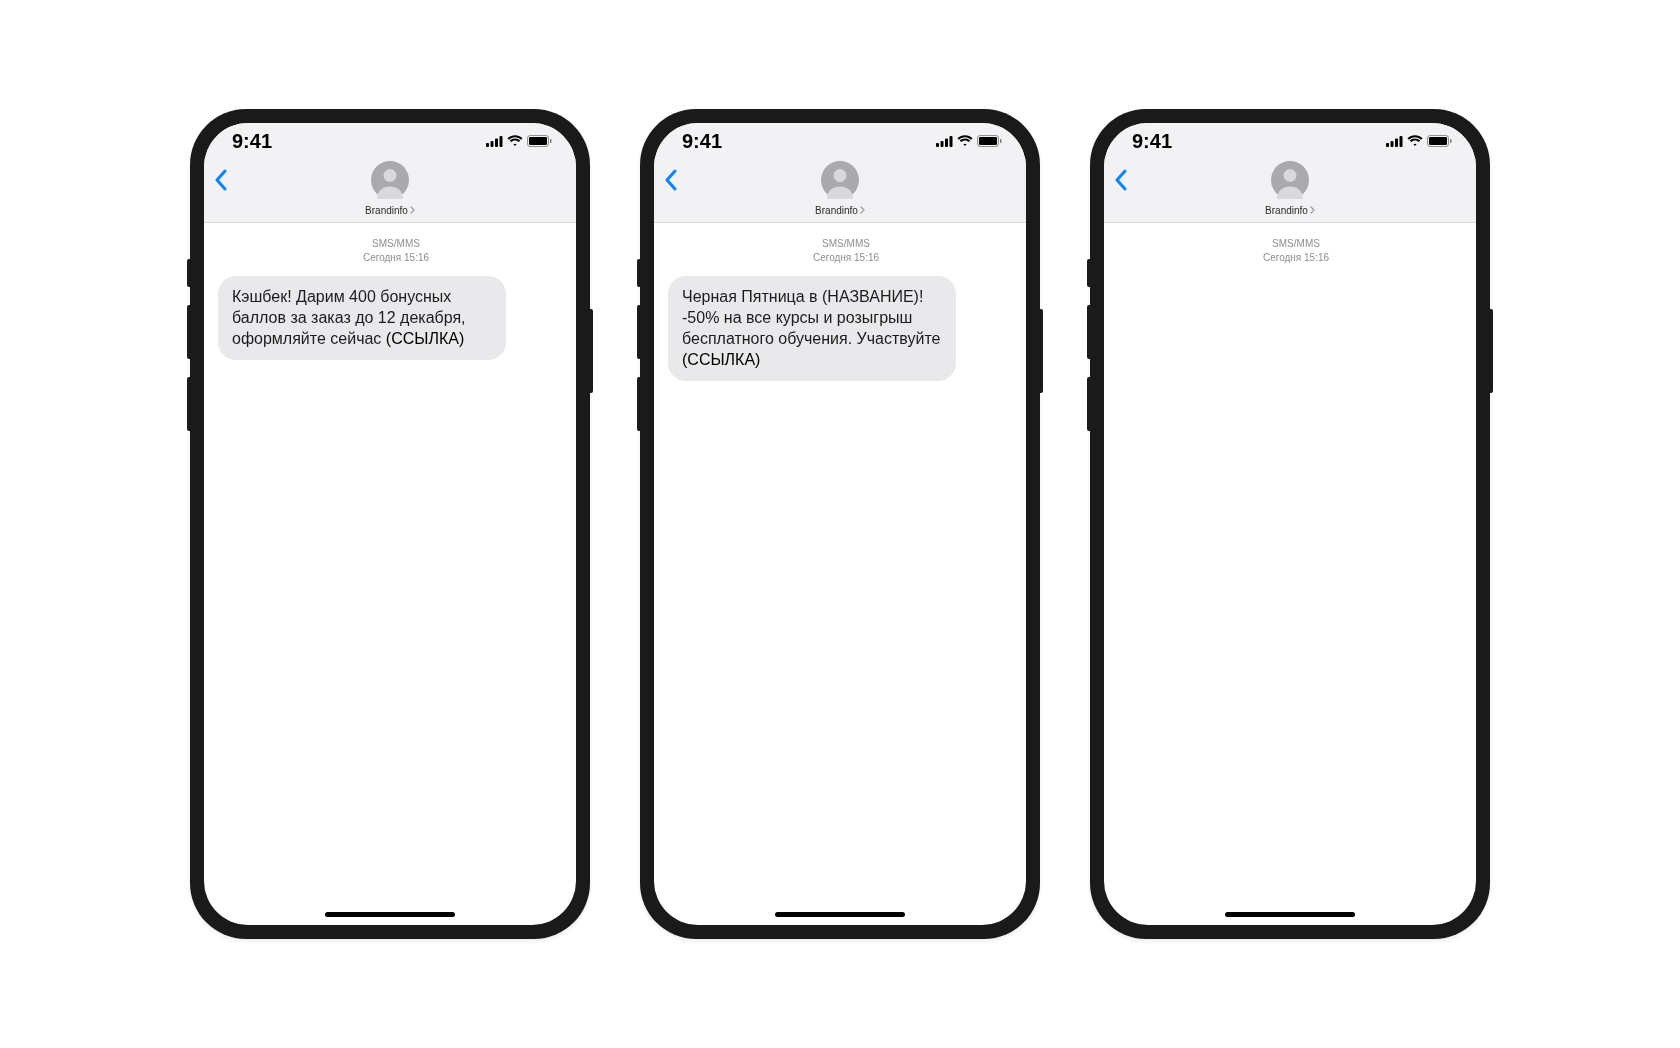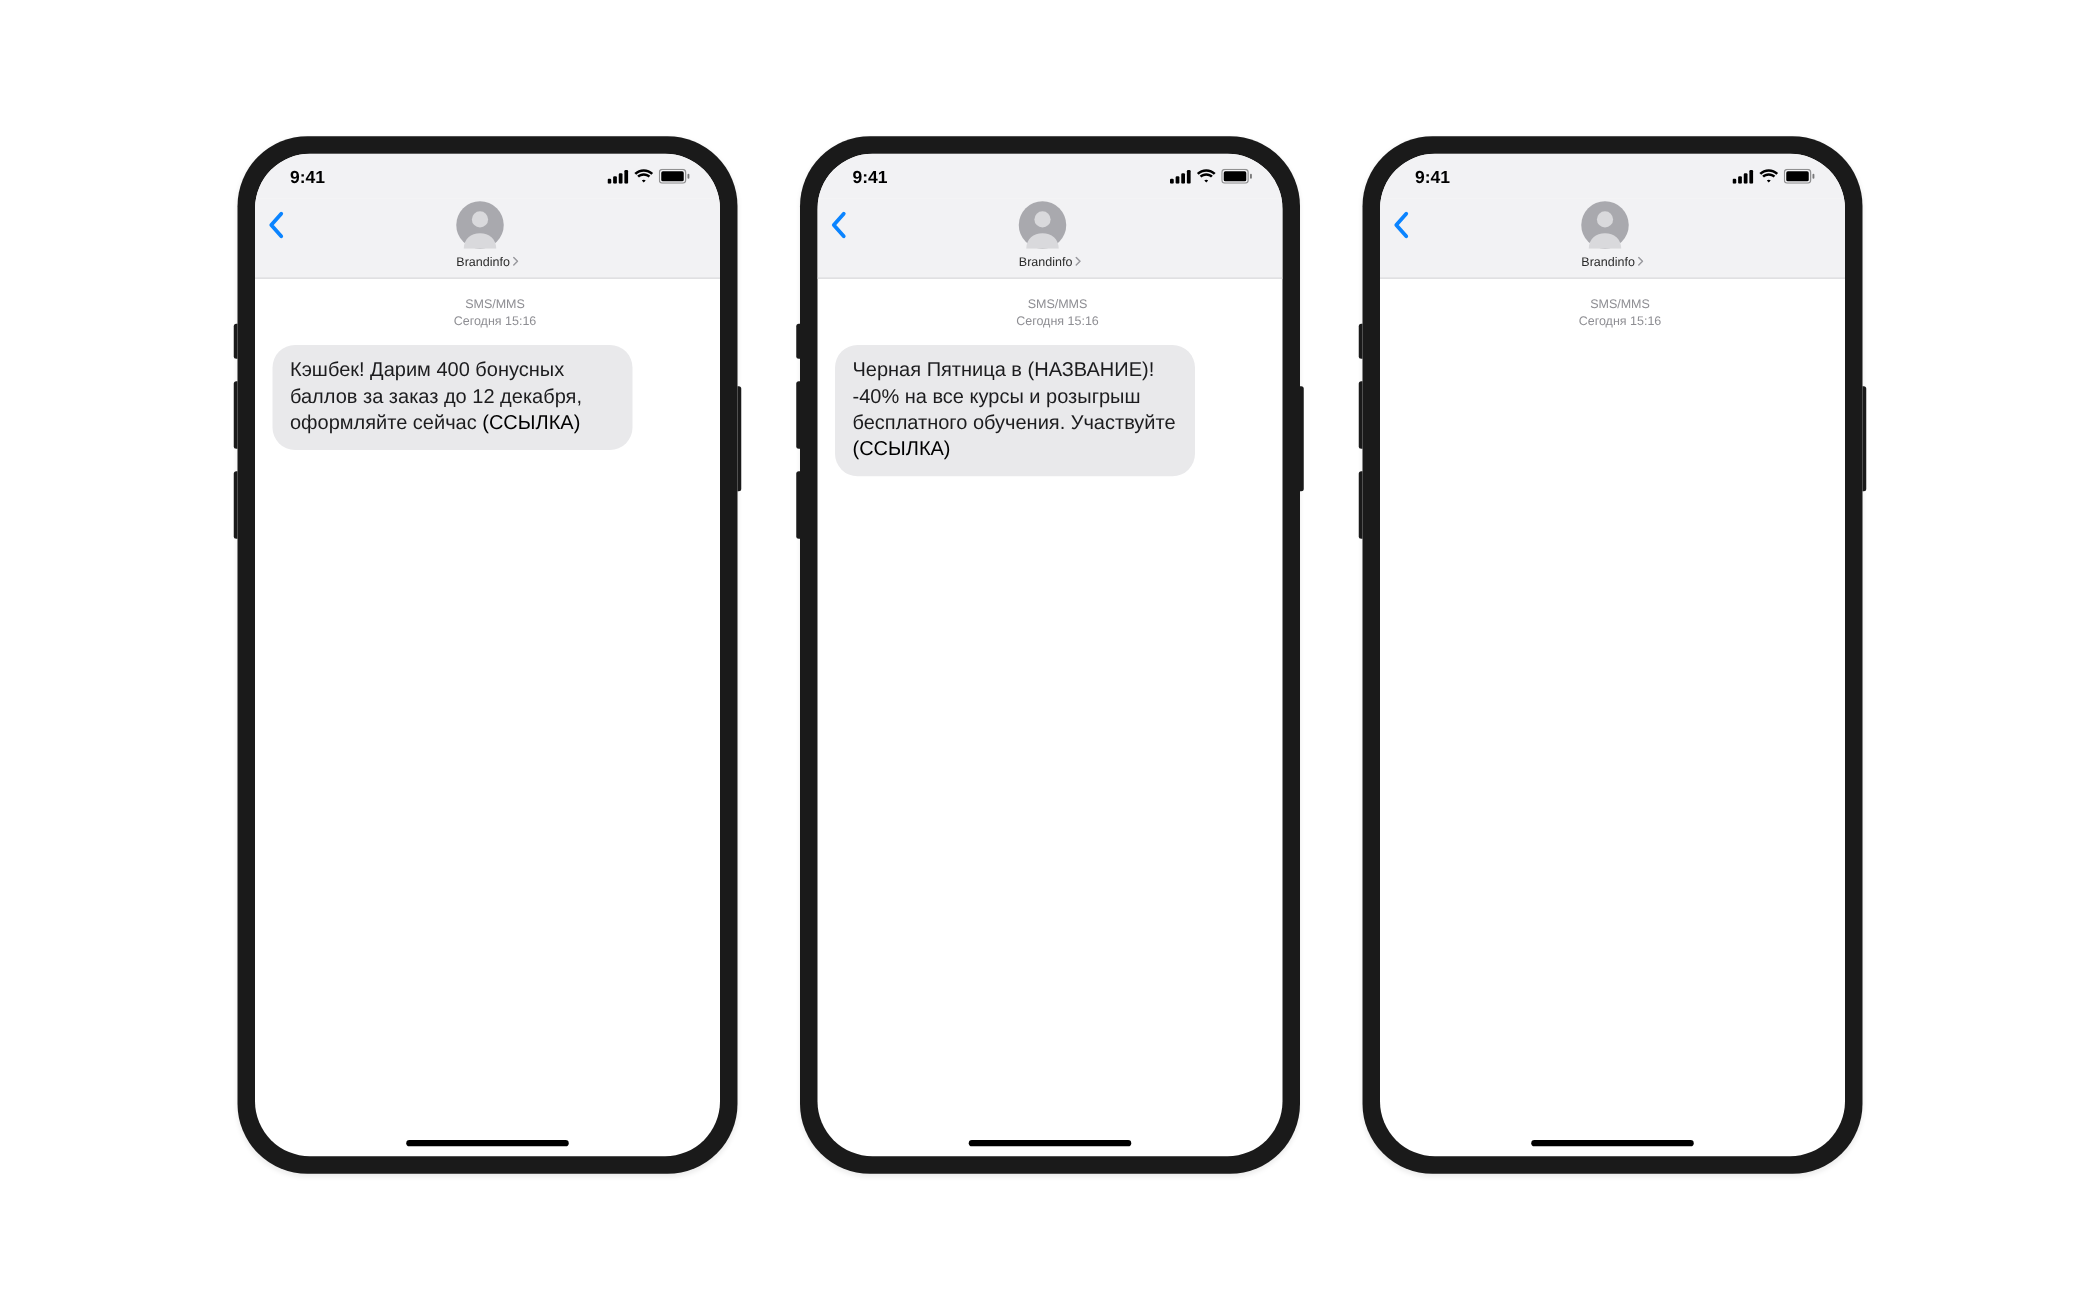--- a/index.html
+++ b/index.html
@@ -57,21 +57,21 @@
     flex-direction: column;
     position: relative;
   }
 
   .status-bar {
     height: 36px;
     display: flex;
     align-items: center;
     justify-content: space-between;
     padding: 0 24px 0 28px;
-    font-size: 14px;
+    font-size: 20px;
     font-weight: 600;
     background: #f2f2f4;
   }
   .status-right {
     display: flex;
     align-items: center;
     gap: 4px;
   }
 
   .nav-header {
@@ -84,21 +84,21 @@
     align-items: center;
   }
   .back-chevron {
     position: absolute;
     left: 10px;
     top: 10px;
   }
   .avatar-wrap {
     display: flex;
     flex-direction: column;
-    align-items: flex-start;
+    align-items: center;
     gap: 2px;
   }
   .avatar {
     width: 38px;
     height: 38px;
     border-radius: 50%;
     background: #a9a9ae;
     display: flex;
     align-items: center;
     justify-content: center;
@@ -276,21 +276,21 @@
       </div>
     </div>
 
     <div class="thread-meta">
       <div>SMS/MMS</div>
       <div>Сегодня 15:16</div>
     </div>
 
     <div class="messages">
       <div class="bubble">
-        <span>Черная Пятница в (НАЗВАНИЕ)! -40% на все курсы и розыгрыш бесплатного обучения. Участвуйте </span><span class="link">(ССЫЛКА)</span>
+        <span>Черная Пятница в (НАЗВАНИЕ)! -50% на все курсы и розыгрыш бесплатного обучения. Участвуйте </span><span class="link">(ССЫЛКА)</span>
       </div>
     </div>
 
     <div class="home-indicator"></div>
   </div>
 </div>
 
 <div class="phone">
   <div class="phone-buttons-left">
     <div class="phone-btn-l small"></div>

